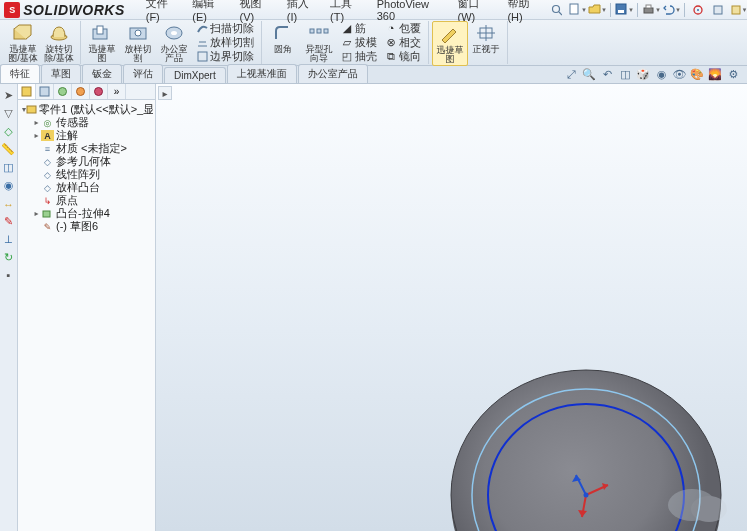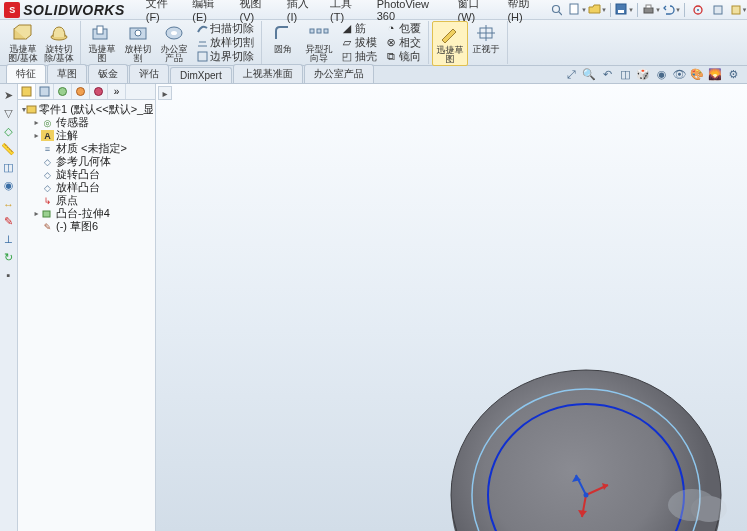--- a/index.html
+++ b/index.html
@@ -20,21 +20,21 @@
 .rgroup { display:flex; border-right:1px solid #c5d0dc; padding:0 3px; align-items:flex-start; }
 .rbig { width:36px; display:flex; flex-direction:column; align-items:center; padding:1px 1px; cursor:default; }
 .rbig .ico { width:26px; height:22px; display:flex; align-items:center; justify-content:center; }
 .rbig .lbl { font-size:9px; line-height:9px; text-align:center; color:#333; margin-top:1px; }
 .rsm-col { display:flex; flex-direction:column; justify-content:space-around; padding:0 2px; }
 .rsm { display:flex; align-items:center; height:14px; padding:0 2px; cursor:default; font-size:9px; color:#333; gap:2px;}
 .rsm .ic { width:12px; height:12px; display:flex; align-items:center; justify-content:center; }
 .highlight { background:#fff3c0; border:1px solid #e0c050; border-radius:2px; }
 
 
-.tabstrip { height:18px; background:#dde6ef; display:flex; align-items:flex-end; border-bottom:1px solid #b8c5d3; padding-left:6px; position:relative;}
+.tabstrip { height:18px; background:#dde6ef; display:flex; align-items:flex-end; border-bottom:1px solid #b8c5d3; position:relative;}
 .tab { padding:2px 9px; font-size:10px; color:#333; background:#e3eaf2; border:1px solid #b8c5d3; border-bottom:none; margin-right:1px; border-radius:3px 3px 0 0; cursor:default;}
 .tab.active { background:#f8fafc; font-weight:normal; }
 .view-icons { position:absolute; right:6px; top:1px; display:flex; gap:3px; }
 .view-icons span { width:15px; height:14px; display:flex; align-items:center; justify-content:center; color:#4a6a8a; cursor:default; font-size:11px;}
 
 
 .main { position:absolute; top:84px; bottom:0; left:0; right:0; display:flex; }
 .left-toolstrip { width:18px; background:#e8eef5; border-right:1px solid #c5d0dc; display:flex; flex-direction:column; align-items:center; padding-top:4px; gap:4px;}
 .left-toolstrip span { width:14px; height:14px; display:flex; align-items:center; justify-content:center; font-size:11px; color:#555; cursor:default;}
 
@@ -371,21 +371,21 @@
           <span>材质 &lt;未指定&gt;</span>
         </div>
       <div class="tree-row ind1">
           <span class="tg"></span>
           <span class="tic" style="color:#5a7a9a">◇</span>
           <span>参考几何体</span>
         </div>
       <div class="tree-row ind1">
           <span class="tg"></span>
           <span class="tic" style="color:#5a7a9a">◇</span>
-          <span>旋转凸台</span>
+          <span>线性阵列</span>
         </div>
       <div class="tree-row ind1">
           <span class="tg"></span>
           <span class="tic" style="color:#5a7a9a">◇</span>
           <span>放样凸台</span>
         </div>
       <div class="tree-row ind1">
           <span class="tg"></span>
           <span class="tic" style="color:#d03030">↳</span>
           <span>原点</span>

